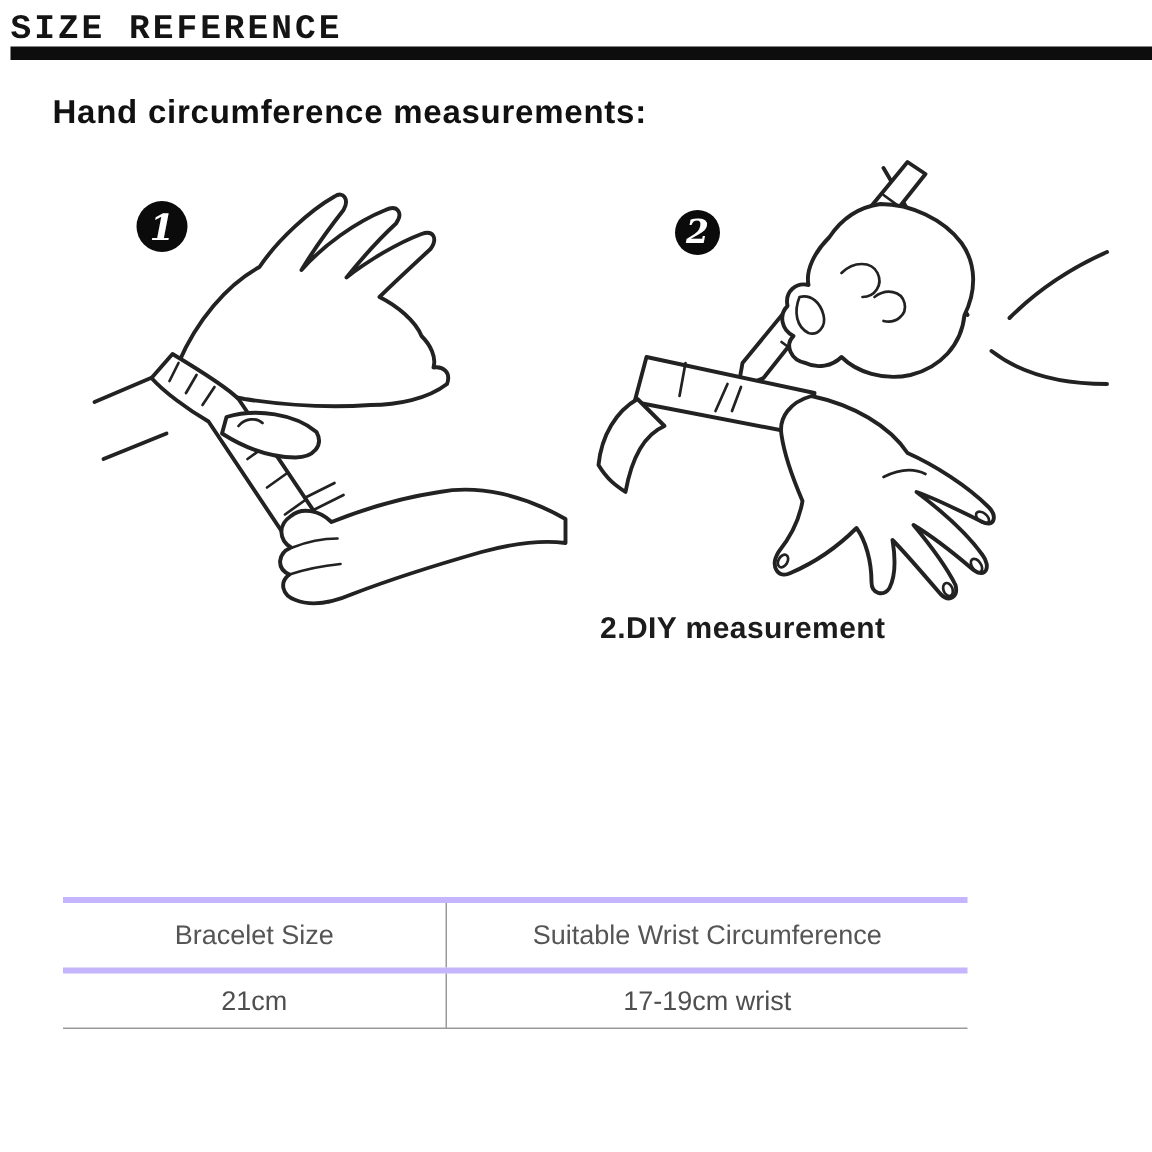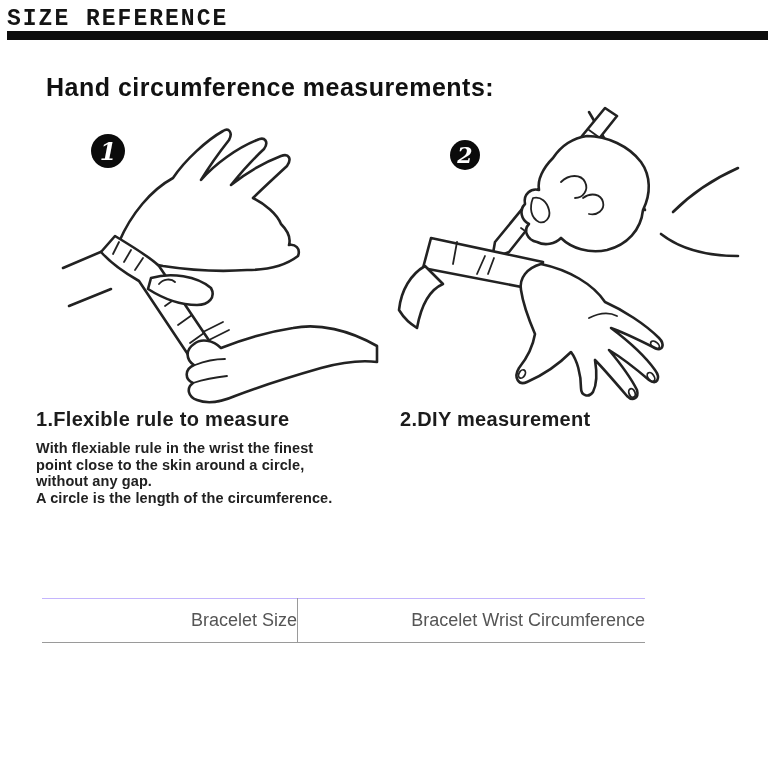--- a/index.html
+++ b/index.html
@@ -8,22 +8,22 @@
     font-family:"Liberation Sans",sans-serif;color:#1a1a1a;overflow:hidden;
   }
   
   .ref-title{
     position:absolute;left:7px;top:6px;
     font-family:"Liberation Mono","DejaVu Sans Mono",monospace;
     font-weight:bold;font-size:23px;letter-spacing:2px;color:#141414;
   }
   .ref-bar{position:absolute;left:7px;top:31px;width:761px;height:9px;background:#0d0d0d;}
   .main-title{
-    position:absolute;left:30px;top:57px;margin:16px;
-    font-size:25px;font-weight:bold;letter-spacing:0.5px;color:#111;text-align:center;
+    position:absolute;left:30px;top:57px;margin:5px;
+    font-size:22px;font-weight:bold;letter-spacing:0.5px;color:#111;text-align:center;
   }
   
   figure{margin:0;padding:0;position:absolute;}
   .fig1{left:55px;top:118px;width:330px;height:290px;}
   .fig2{left:393px;top:106px;width:348px;height:302px;}
   .badge{
     position:absolute;border-radius:50%;background:#0b0b0b;color:#fff;
     display:flex;align-items:center;justify-content:center;
     font-family:"DejaVu Serif","Liberation Serif",serif;
     font-style:italic;font-weight:bold;z-index:3;
@@ -47,22 +47,22 @@
     margin:0;font-size:14.5px;font-weight:bold;line-height:16.5px;
     color:#212121;white-space:pre;letter-spacing:0.1px;
   }
   
   .size-table{
     position:absolute;left:42px;top:598px;width:603px;
     border-collapse:collapse;table-layout:fixed;
     color:#4f4f4f;font-size:18px;
   }
   .size-table th,.size-table td{
-    border-top:1px solid #c4b5fd;border-bottom:1px solid #9a9a9a;
-    text-align:right;vertical-align:middle;font-weight:normal;padding:0;
+    border-top:4px solid #c4b5fd;border-bottom:1px solid #9a9a9a;
+    text-align:center;vertical-align:middle;font-weight:normal;padding:0;
   }
   .size-table .col-size{width:255px;border-right:1px solid #9a9a9a;}
   .size-table thead th{height:43px;font-size:18px;color:#555;}
   .size-table tbody td{height:36px;color:#4f4f4f;}
 </style>
 </head>
 <body>
 
 <div class="page">
 
@@ -199,35 +199,32 @@
           C126,172 134,162 148,158 Z"></path>
         <ellipse class="thin" cx="262" cy="239" rx="5" ry="3" transform="rotate(38 262 239)"></ellipse>
         <ellipse class="thin" cx="258" cy="271" rx="5" ry="3" transform="rotate(55 258 271)"></ellipse>
         <ellipse class="thin" cx="239" cy="287" rx="4.5" ry="3" transform="rotate(68 239 287)"></ellipse>
         <ellipse class="thin" cx="129" cy="268" rx="4.5" ry="3" transform="rotate(120 129 268)"></ellipse>
         <path class="thin" d="M196,212 C206,207 216,206 224,210"></path>
       </g>
     </svg>
   </figure>
 
-  <div class="instruction inst-left">
-    <h2>1.Flexible rule to measure</h2>
-    <p>With flexiable rule in the wrist the finest
-point close to the skin around a circle,
-without any gap.
-A circle is the length of the circumference.</p>
-  </div>
   <div class="instruction inst-right">
     <h2>2.DIY measurement</h2>
   </div>
 
   <table class="size-table">
     <thead>
       <tr>
         <th class="col-size">Bracelet Size</th>
-        <th>Bracelet Wrist Circumference</th>
+        <th>Suitable Wrist Circumference</th>
       </tr>
     </thead>
     <tbody>
+      <tr>
+        <td class="col-size">21cm</td>
+        <td>17-19cm wrist</td>
+      </tr>
     </tbody>
   </table>
 
 </div>
 
 </body></html>

